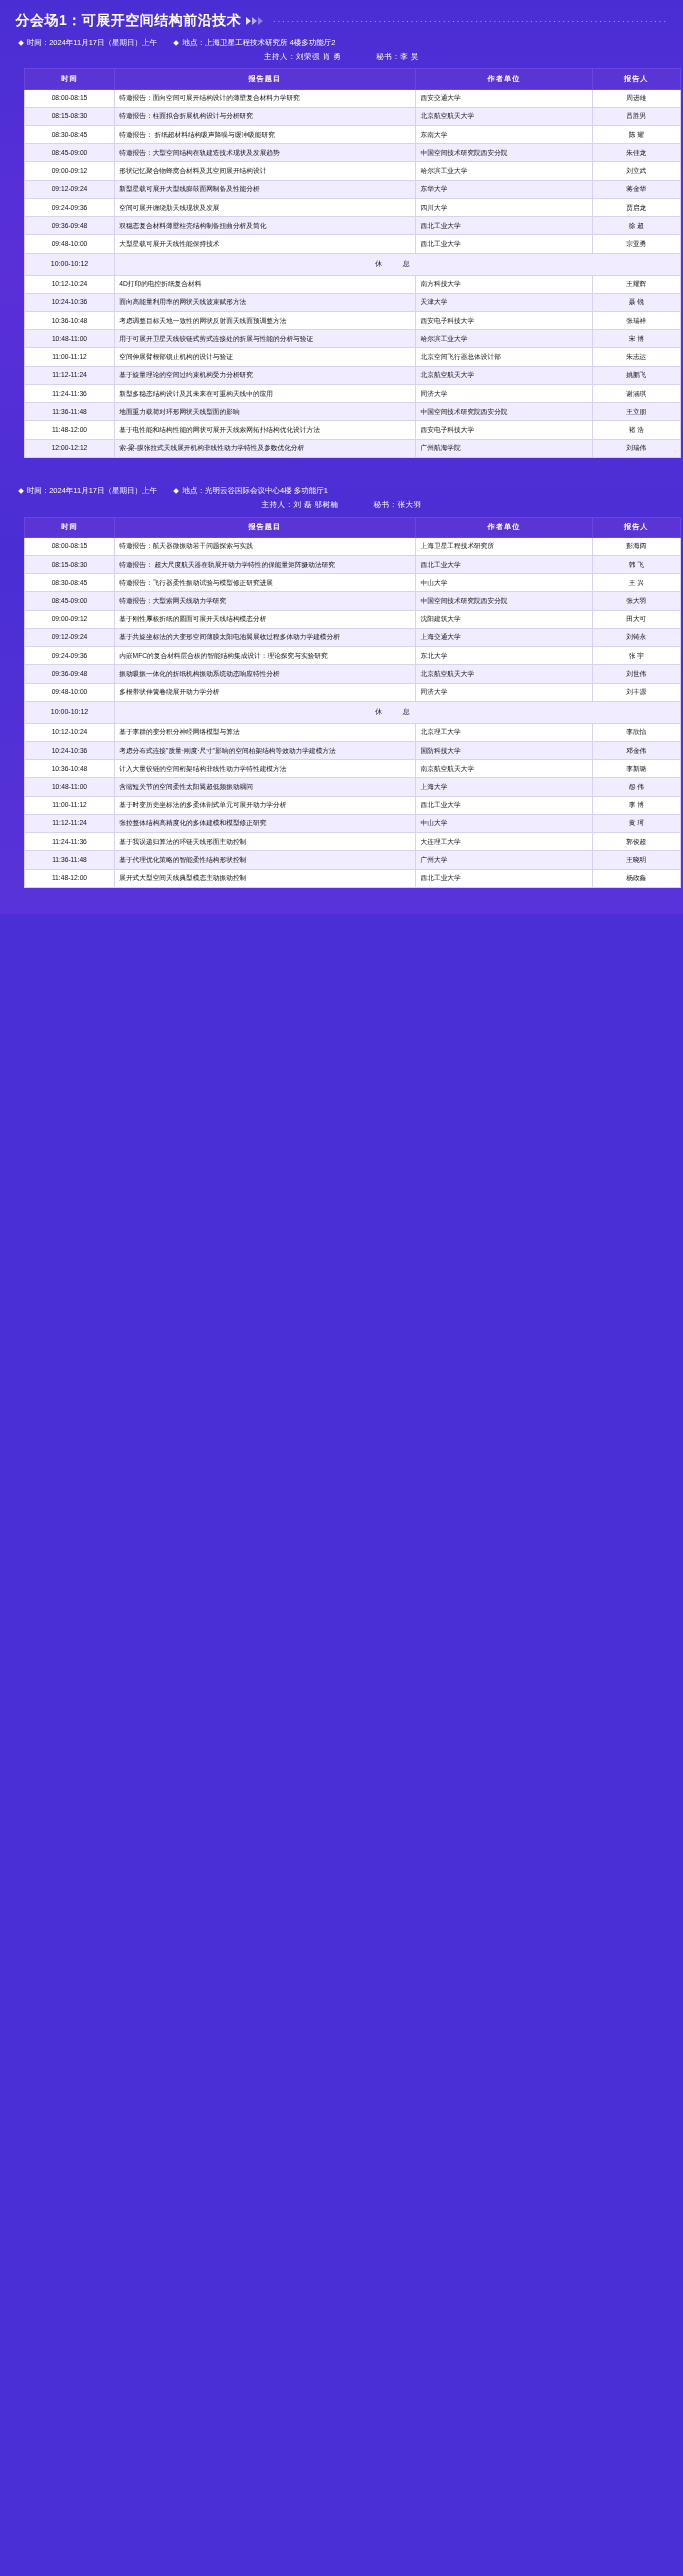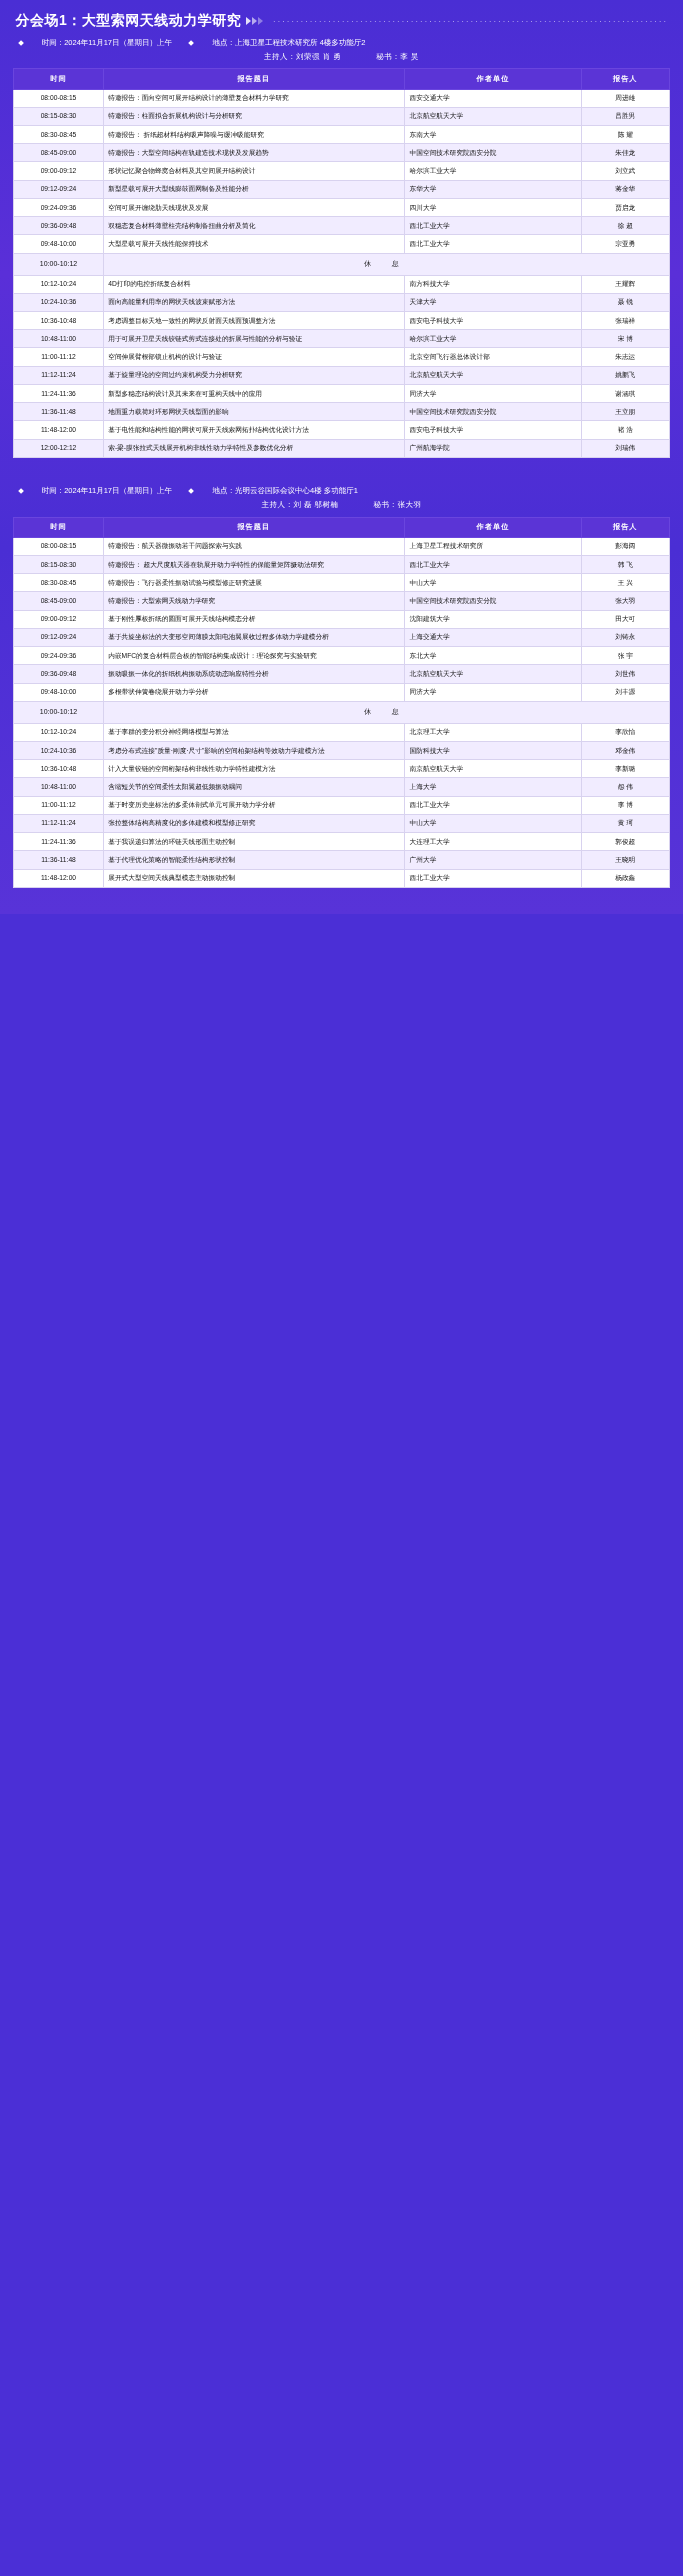--- a/index.html
+++ b/index.html
@@ -53,21 +53,21 @@
     margin-right: 2.1px;
   }
   .meta-line {
     display: flex;
     align-items: center;
     gap: 17.5px;
     color: #ffffff;
     font-size: 7.5px;
     margin: 0 0 4.6px 5.2px;
   }
-  .meta-item { display: flex; align-items: center; gap: 19px; white-space: nowrap; }
+  .meta-item { display: flex; align-items: center; gap: 4px; white-space: nowrap; }
   .diamond {
     width: 4.1px; height: 4.1px;
     background: #ffffff;
     transform: rotate(45deg);
     display: inline-block;
     flex: none;
   }
   .host-line {
     display: flex;
     justify-content: center;
@@ -76,20 +76,21 @@
     font-size: 7.5px;
     margin: 2.1px 0 6.2px 0;
   }
   .host-line .seg { white-space: nowrap; letter-spacing: 0.5px; }
   table.sched {
     width: 100%;
     border-collapse: collapse;
     background: #ffffff;
     font-size: 6.7px;
     color: #111;
+    margin-left: 11px;
   }
   table.sched thead th {
     background: #5b34d6;
     color: #ffffff;
     font-size: 7.2px;
     font-weight: bold;
     padding: 4.6px 2.1px;
     border: 0.5px solid #6a45de;
     letter-spacing: 1px;
   }
@@ -122,21 +123,21 @@
   }
   tr.break td.c-time { letter-spacing: 0; }
   .spacer { height: 13.4px; }
 </style>
 </head>
 <body>
 
 <div id="root">
     <div class="session">
       <div class="session-title-row">
-        <div class="session-title">分会场1：大型索网天线动力学研究</div>
+        <div class="session-title">分会场1：可展开空间结构前沿技术</div>
         <div class="chev">
           <span></span>
           <span></span>
           <span></span>
         </div>
         <div class="dots"></div>
       </div>
       <div class="meta-line">
         <div class="meta-item">
           <span class="diamond"></span>

